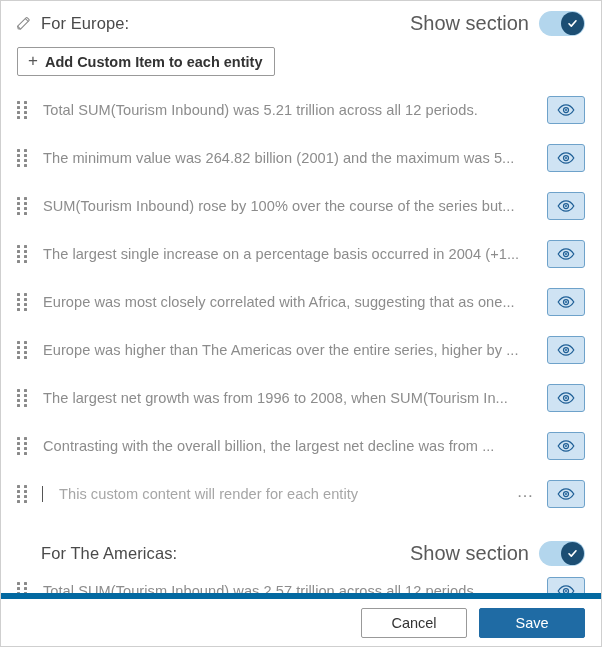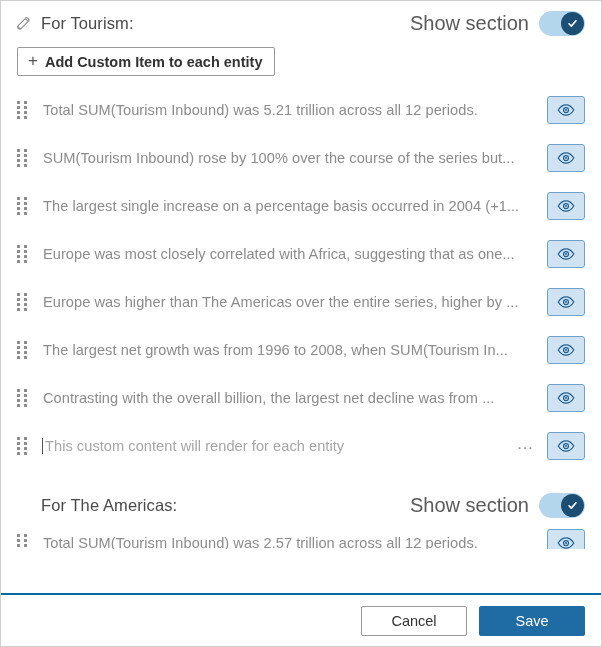--- a/index.html
+++ b/index.html
@@ -140,21 +140,21 @@
     color: #8c8c8c;
     white-space: nowrap;
     overflow: hidden;
     text-overflow: ellipsis;
     padding-right: 10px;
     letter-spacing: .05px;
   }
   .insight-text.custom {
     color: #a6a6a6;
     border-left: 1px solid #555;
-    padding-left: 2px;
+    padding-left: 16px;
     margin-left: -1px;
   }
   .ellipsis-menu {
     flex: 0 0 auto;
     color: #8c8c8c;
     font-size: 17px;
     letter-spacing: 1.5px;
     line-height: 1;
     padding: 0 12px 6px 4px;
     cursor: pointer;
@@ -176,21 +176,21 @@
   .eye-btn svg { display: block; }
 
   
   .clip-row { height: 22px; overflow: hidden; }
   .clip-row .insight-row { margin-top: 0; }
 
   
   .footer {
     flex: 0 0 auto;
     height: 53px;
-    border-top: 2px solid #0369a1;
+    border-top: 6px solid #0369a1;
     background: #ffffff;
     display: flex;
     align-items: center;
     justify-content: flex-end;
     gap: 12px;
     padding: 0 16px;
   }
   .btn {
     height: 30px;
     min-width: 106px;
@@ -225,21 +225,21 @@
       <div class="section-head">
         <span class="pencil-wrap">
           <span class="pencil-icon">
             <svg width="17" height="17" viewBox="0 0 17 17">
               <path d="M3.2 13.8 L2.6 11.2 L11.0 2.8 C11.4 2.4 12.0 2.4 12.4 2.8 L13.9 4.3 C14.3 4.7 14.3 5.3 13.9 5.7 L5.5 14.1 Z" fill="none" stroke="#8a8a8a" stroke-width="1.05"></path>
               <path d="M10.4 3.6 L13.3 6.5" stroke="#8a8a8a" stroke-width="1.05" fill="none"></path>
               <path d="M2.6 11.2 L5.5 14.1" stroke="#8a8a8a" stroke-width="1.05" fill="none"></path>
             </svg>
           </span>
         </span>
-        <span class="section-title">For Tourism:</span>
+        <span class="section-title">For Europe:</span>
         <span class="spacer"></span>
         <span class="show-section-label">Show section</span>
         <span class="toggle">
           <span class="knob">
             <svg width="13" height="13" viewBox="0 0 13 13">
               <path d="M3 6.8 L5.3 9.1 L10 3.8" fill="none" stroke="#ffffff" stroke-width="1.6" stroke-linecap="round" stroke-linejoin="round"></path>
             </svg>
           </span>
         </span>
       </div>
@@ -265,20 +265,40 @@
         <span class="insight-text">Total SUM(Tourism Inbound) was 5.21 trillion across all 12 periods.</span>
         <span class="eye-btn">
           <svg width="18" height="14" viewBox="0 0 18 14">
             <path d="M1.2 7 C3.6 3.2 6.2 1.8 9 1.8 C11.8 1.8 14.4 3.2 16.8 7 C14.4 10.8 11.8 12.2 9 12.2 C6.2 12.2 3.6 10.8 1.2 7 Z" fill="none" stroke="#1f5f96" stroke-width="1.25"></path>
             <circle cx="9" cy="7" r="2.5" fill="none" stroke="#1f5f96" stroke-width="1.25"></circle>
             <circle cx="9" cy="7" r="1" fill="#1f5f96"></circle>
           </svg>
         </span>
       </div>
 
+      <div class="insight-row">
+        <span class="drag-handle">
+          <i></i>
+            <i></i>
+            <i></i>
+            <i></i>
+            <i></i>
+            <i></i>
+            <i></i>
+            <i></i>
+        </span>
+        <span class="insight-text">The minimum value was 264.82 billion (2001) and the maximum was 5...</span>
+        <span class="eye-btn">
+          <svg width="18" height="14" viewBox="0 0 18 14">
+            <path d="M1.2 7 C3.6 3.2 6.2 1.8 9 1.8 C11.8 1.8 14.4 3.2 16.8 7 C14.4 10.8 11.8 12.2 9 12.2 C6.2 12.2 3.6 10.8 1.2 7 Z" fill="none" stroke="#1f5f96" stroke-width="1.25"></path>
+            <circle cx="9" cy="7" r="2.5" fill="none" stroke="#1f5f96" stroke-width="1.25"></circle>
+            <circle cx="9" cy="7" r="1" fill="#1f5f96"></circle>
+          </svg>
+        </span>
+      </div>
 
       <div class="insight-row">
         <span class="drag-handle">
           <i></i>
             <i></i>
             <i></i>
             <i></i>
             <i></i>
             <i></i>
             <i></i>

